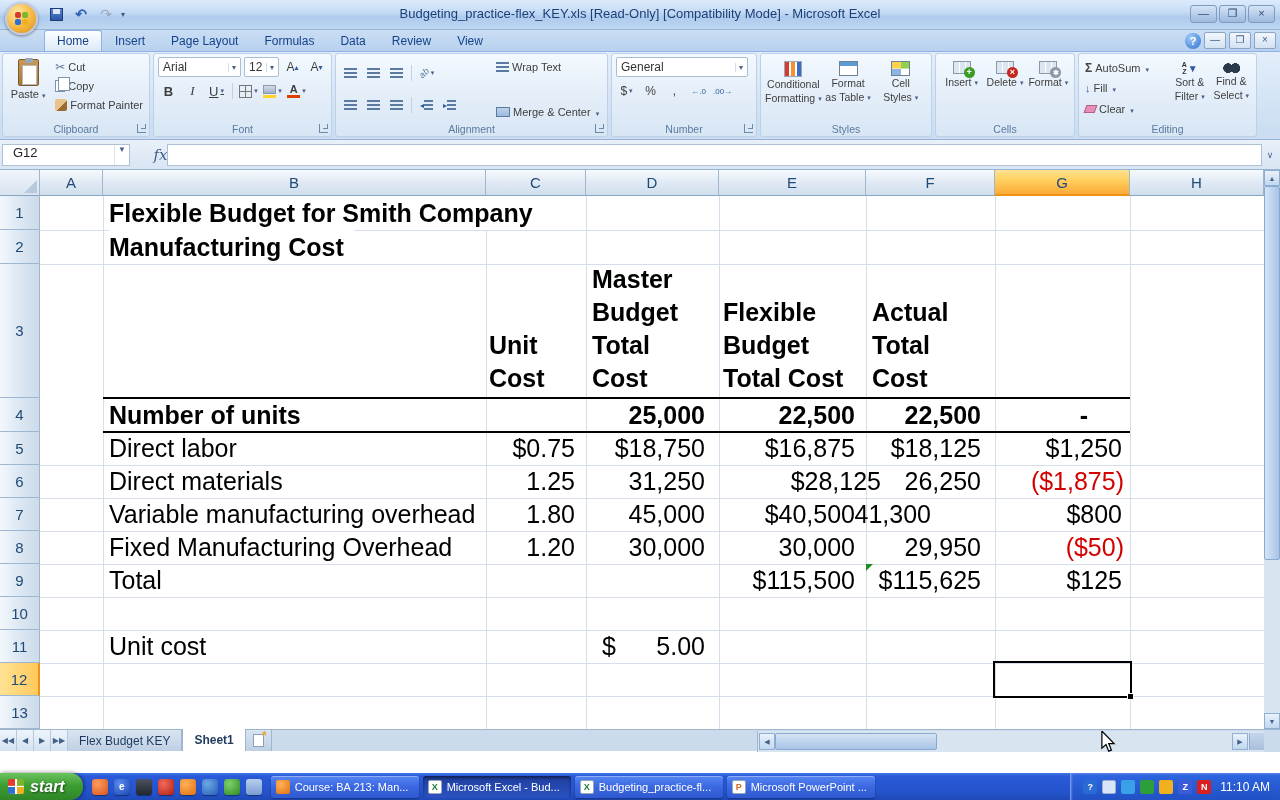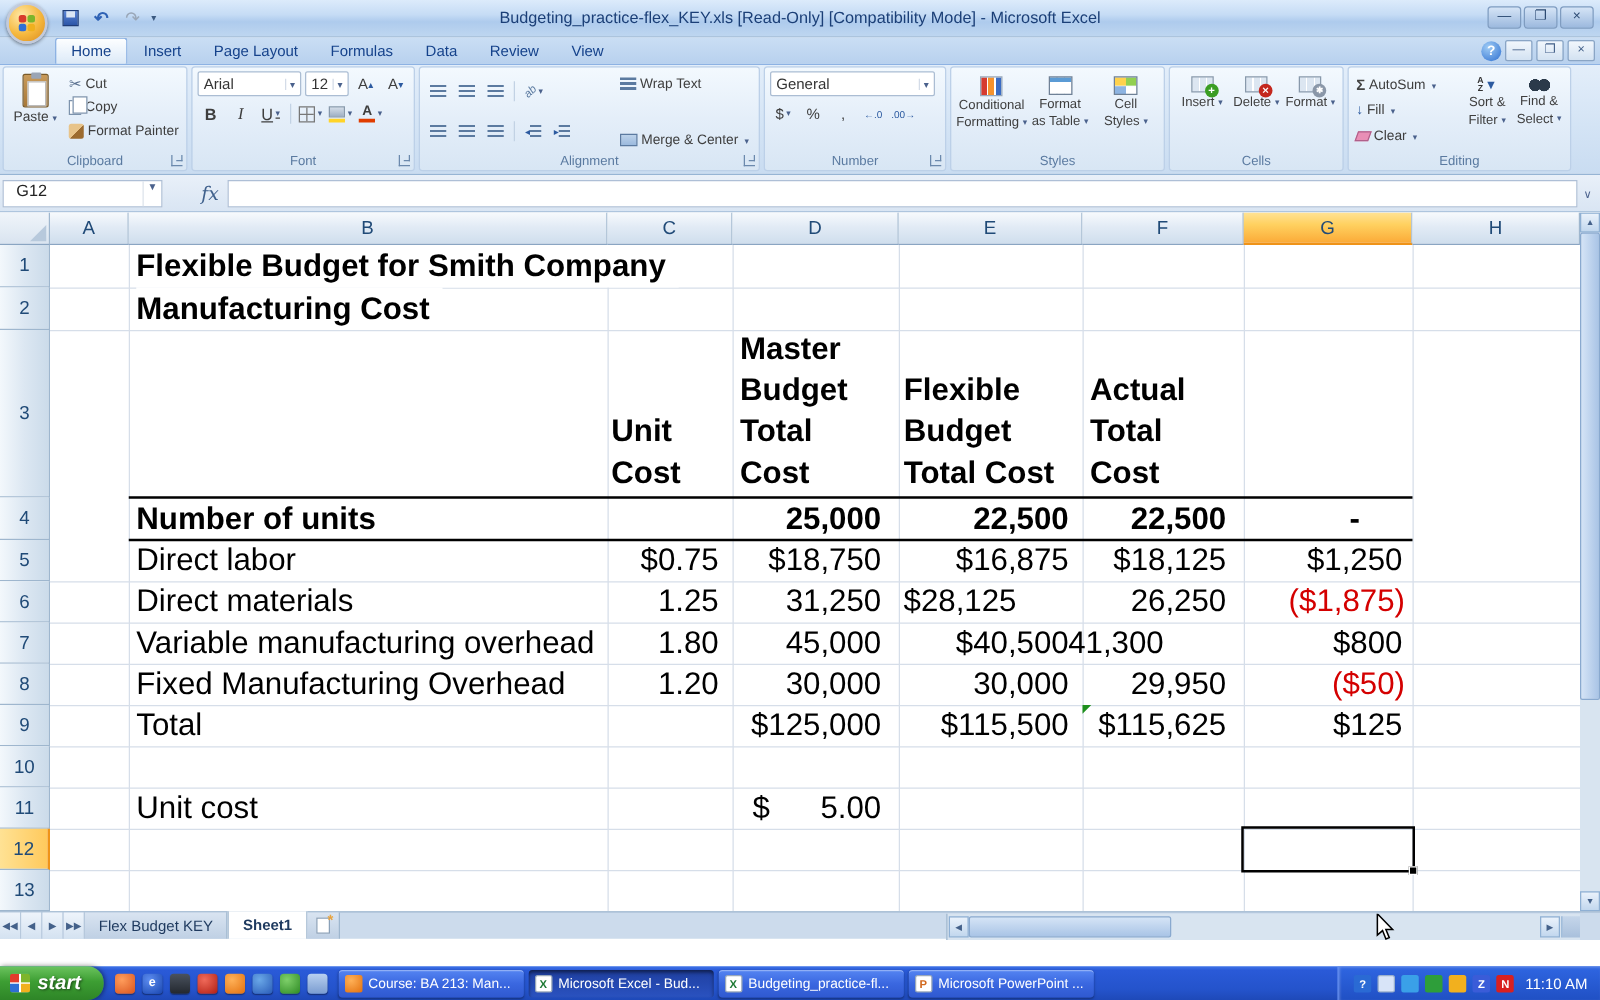--- a/index.html
+++ b/index.html
@@ -128,21 +128,21 @@
     background:radial-gradient(circle at 30% 55%, #2b3a4a 34%, transparent 36%),
                radial-gradient(circle at 72% 55%, #2b3a4a 34%, transparent 36%);}
 
   
   .fbar {position:absolute; left:0; top:140px; width:1280px; height:30px;
     background:linear-gradient(#e9f0f9,#d9e5f3); border-bottom:1px solid #96b4d4;
     display:flex; align-items:center; padding:0 2px;}
   .namebox {width:128px; height:22px; background:#fff; border:1px solid #aebfd6; display:flex;
     padding-left:10px; font-size:13px; color:#222;}
   .nb-caret {margin-left:auto; width:15px; text-align:center; font-size:8px; color:#4a618c; border-left:1px solid #dde4ec;}
-  .fx {width:52px; height:22px; display:flex; align-items:center; justify-content:center;
+  .fx {width:37px; height:22px; display:flex; align-items:center; justify-content:center;
     font-family:"DejaVu Serif", serif; font-style:italic; font-size:15px; color:#3f608c;padding-left:24px;}
   .ffield {flex:1; height:22px; background:#fff; border:1px solid #aebfd6;}
   .fexpand {width:16px; height:22px; display:flex; align-items:center; justify-content:center;
     font-size:9px; color:#4a618c;}
 
   
   .sheet {position:absolute; left:0; top:170px; width:1280px; height:559px; background:#fff; overflow:hidden;}
   .colrow {position:absolute; left:0; top:0; height:26px; display:flex;}
   .ch {height:26px; background:linear-gradient(#f7fafd,#e2ebf5 45%, #cfdeed);
     border-right:1px solid #9eb6ce; border-bottom:1px solid #8aa5c2;
@@ -675,40 +675,39 @@
     <div class="cv lbl" style="left:109px; top:262px; line-height:33px;">Direct labor</div>
     <div class="cv num" style="left:486px; top:262px; width:100px; line-height:33px; padding-right:11px;">$0.75</div>
     <div class="cv num" style="left:586px; top:262px; width:133px; line-height:33px; padding-right:14px;">$18,750</div>
     <div class="cv num" style="left:719px; top:262px; width:147px; line-height:33px; padding-right:11px;">$16,875</div>
     <div class="cv num" style="left:866px; top:262px; width:129px; line-height:33px; padding-right:14px;">$18,125</div>
     <div class="cv num" style="left:995px; top:262px; width:135px; line-height:33px; padding-right:8px;">$1,250</div>
 
     <div class="cv lbl" style="left:109px; top:295px; line-height:33px;">Direct materials</div>
     <div class="cv num" style="left:486px; top:295px; width:100px; line-height:33px; padding-right:11px;">1.25</div>
     <div class="cv num" style="left:586px; top:295px; width:133px; line-height:33px; padding-right:14px;">31,250</div>
-    <div class="cv num" style="left:700px; top:295px; width:147px; line-height:33px; padding-right:11px;text-align:center;">$28,125</div>
+    <div class="cv num" style="left:745px; top:295px; width:147px; line-height:33px; padding-right:11px;">$28,125</div>
     <div class="cv num" style="left:866px; top:295px; width:129px; line-height:33px; padding-right:14px;">26,250</div>
     <div class="cv num red" style="left:995px; top:295px; width:135px; line-height:33px; padding-right:6px;">($1,875)</div>
 
     <div class="cv lbl" style="left:109px; top:328px; line-height:33px;">Variable manufacturing overhead</div>
     <div class="cv num" style="left:486px; top:328px; width:100px; line-height:33px; padding-right:11px;">1.80</div>
     <div class="cv num" style="left:586px; top:328px; width:133px; line-height:33px; padding-right:14px;">45,000</div>
     <div class="cv num" style="left:719px; top:328px; width:147px; line-height:33px; padding-right:11px;">$40,500</div>
     <div class="cv num" style="left:816px; top:328px; width:129px; line-height:33px; padding-right:14px;">41,300</div>
     <div class="cv num" style="left:995px; top:328px; width:135px; line-height:33px; padding-right:8px;">$800</div>
 
     <div class="cv lbl" style="left:109px; top:361px; line-height:33px;">Fixed Manufacturing Overhead</div>
     <div class="cv num" style="left:486px; top:361px; width:100px; line-height:33px; padding-right:11px;">1.20</div>
     <div class="cv num" style="left:586px; top:361px; width:133px; line-height:33px; padding-right:14px;">30,000</div>
     <div class="cv num" style="left:719px; top:361px; width:147px; line-height:33px; padding-right:11px;">30,000</div>
     <div class="cv num" style="left:866px; top:361px; width:129px; line-height:33px; padding-right:14px;">29,950</div>
     <div class="cv num red" style="left:995px; top:361px; width:135px; line-height:33px; padding-right:6px;">($50)</div>
 
     <div class="cv lbl" style="left:109px; top:394px; line-height:33px;">Total</div>
-    <div class="cv num" style="left:586px; top:394px; width:133px; line-height:33px; padding-right:14px;">$125,000</div>
     <div class="cv num" style="left:719px; top:394px; width:147px; line-height:33px; padding-right:11px;">$115,500</div>
     <div class="cv num" style="left:866px; top:394px; width:129px; line-height:33px; padding-right:14px;">$115,625</div>
     <div class="cv num" style="left:995px; top:394px; width:135px; line-height:33px; padding-right:8px;">$125</div>
     <div class="err-tri"></div>
 
     <div class="cv lbl" style="left:109px; top:460px; line-height:33px;">Unit cost</div>
     <div class="acct" style="left:586px; top:460px; width:133px; line-height:33px; padding:0 14px 0 16px;">
       <span>$</span>
         <span>5.00</span>
     </div>

